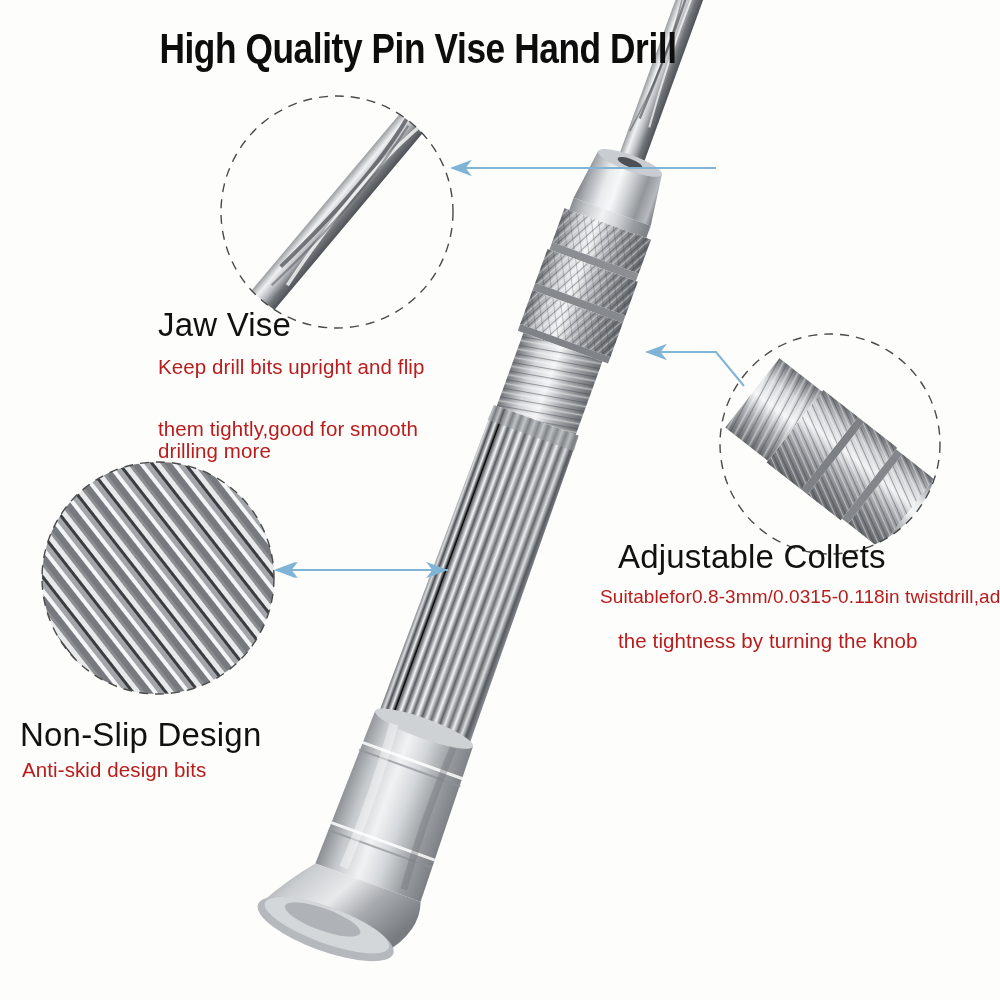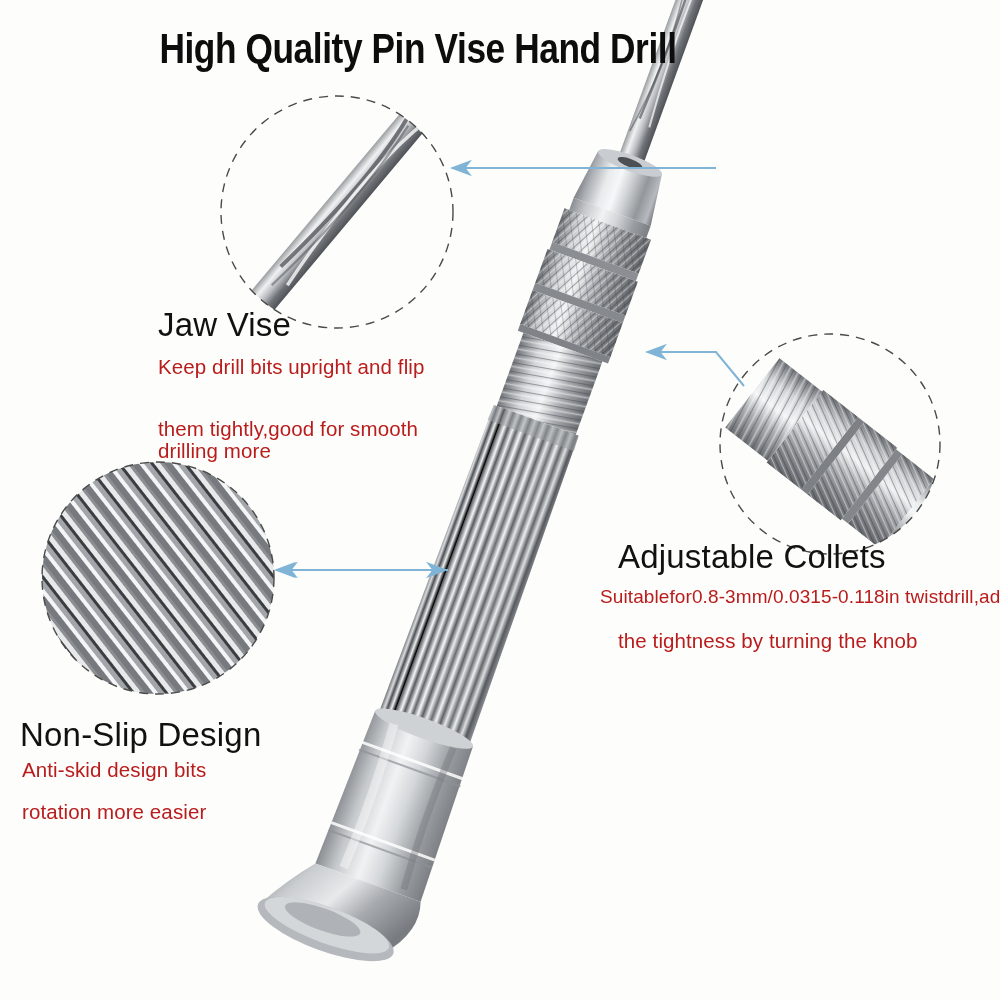--- a/index.html
+++ b/index.html
@@ -319,14 +319,13 @@
   <div class="cap-line" id="jaw-l1">Keep drill bits upright and flip</div>
   <div class="cap-line" id="jaw-l2">them tightly,good for smooth</div>
   <div class="cap-line" id="jaw-l3">drilling more</div>
 
   <div class="cap-head" id="head-collets">Adjustable Collets</div>
   <div class="cap-line" id="collets-l1">Suitablefor0.8-3mm/0.0315-0.118in twistdrill,adiust</div>
   <div class="cap-line" id="collets-l2">the tightness by turning the knob</div>
 
   <div class="cap-head" id="head-nonslip">Non-Slip Design</div>
   <div class="cap-line" id="nonslip-l1">Anti-skid design bits</div>
-  <div class="cap-line" id="nonslip-l2">rotation more easier</div>
 </div>
 
 </body></html>

